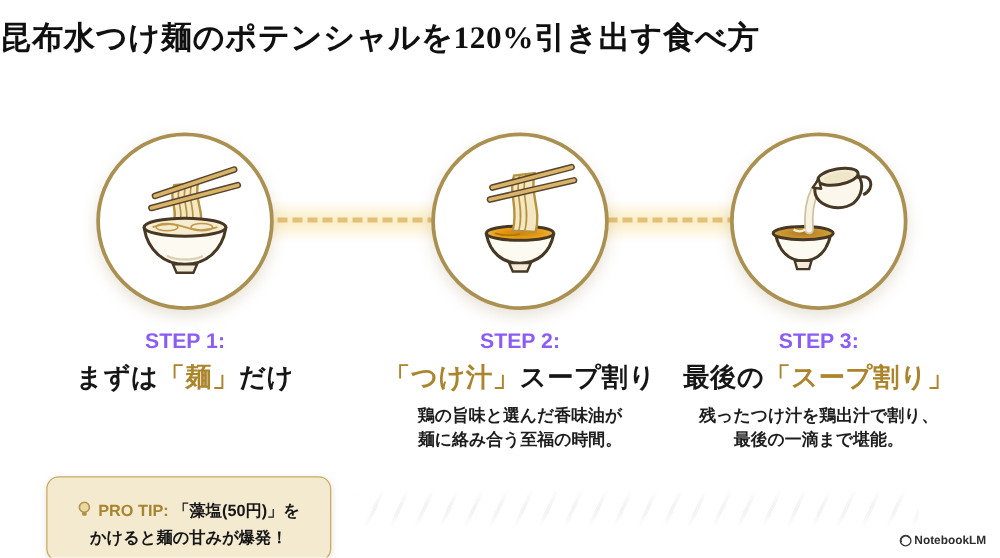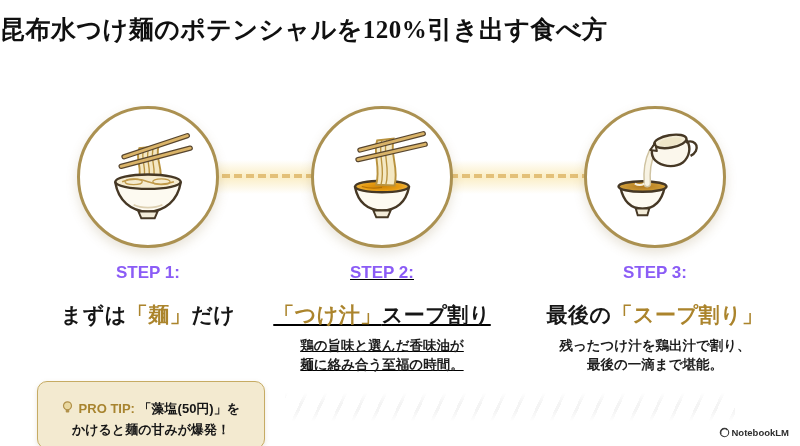--- a/index.html
+++ b/index.html
@@ -18,30 +18,30 @@
     position:absolute;left:140px;top:160px;width:520px;height:34px;
     background:linear-gradient(to bottom,rgba(248,228,160,0) 0%,rgba(247,224,150,.55) 50%,rgba(248,228,160,0) 100%);
     z-index:0;
   }
   .connector-dash{
     position:absolute;left:150px;top:174px;width:500px;height:0;
     border-top:4px dashed #e3c078;z-index:0;
   }
   .step-col{position:absolute;top:106px;width:260px;text-align:center;z-index:1;}
   .col-1{left:18px;}
-  .col-2{left:252px;text-decoration:underline;}
+  .col-2{left:286px;}
   .col-3{left:525px;}
   .step-circle{
     width:136px;height:136px;margin:0 auto;border-radius:50%;
     background:#ffffff;border:3px solid #ab9151;
     box-shadow:0 5px 12px rgba(140,115,60,.20);
     display:flex;align-items:center;justify-content:center;
   }
   .step-label{margin-top:15px;font-size:17px;font-weight:800;color:#8b5cf6;}
-  .step-heading{margin-top:18px;font-size:21px;font-weight:800;color:#161616;letter-spacing:.5px;}
+  .step-heading{margin-top:5px;font-size:21px;font-weight:800;color:#161616;letter-spacing:.5px;}
   .gold{color:#ab842c;}
   .step-body{margin-top:8px;font-size:13.5px;line-height:1.38;font-weight:600;color:#1d1d1d;}
   .pro-tip{
     position:absolute;left:37px;top:381px;width:214px;z-index:2;
     background:#f3ead0;border:1.5px solid #c6ab63;border-radius:10px;
     padding:18px 6px 8px 6px;text-align:center;
     font-size:13px;font-weight:800;color:#161616;line-height:1.45;
     box-shadow:0 2px 5px rgba(140,115,60,.18);
   }
   .pro-tip .gold-label{color:#a8842f;}

